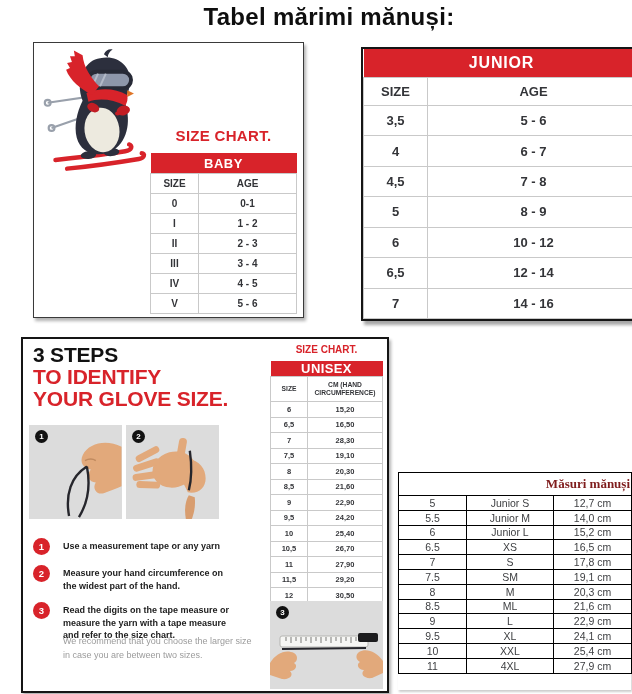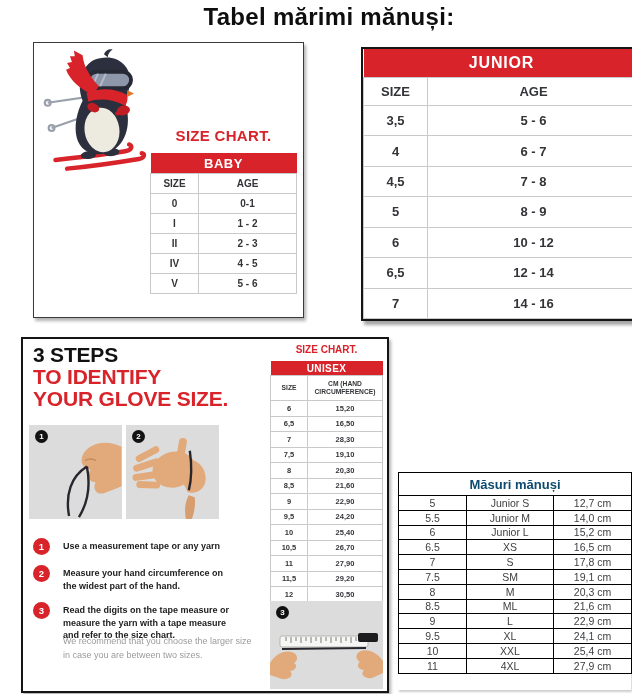--- a/index.html
+++ b/index.html
@@ -43,21 +43,21 @@
   .junior-table .red-head{height:28px;font-size:16px;letter-spacing:.8px;}
   .junior-table .colhead .grid{height:27px;font-size:13px;}
   .junior-table tbody .grid{height:26px;font-size:13px;}
 
   
   .unisex-wrap{position:absolute;left:247px;top:2px;width:113px;}
   .sizechart-title-unisex{width:100%;text-align:center;color:#d8232a;
     font-size:10px;font-weight:800;margin:3px 0 6px 0;}
   .unisex-table{width:113px;}
   .unisex-table col.c0{width:37px;}
-  .unisex-table .red-head{height:14px;font-size:10px;letter-spacing:.4px;}
+  .unisex-table .red-head{height:14px;font-size:13px;letter-spacing:.4px;}
   .unisex-table .colhead .grid{height:24px;font-size:6.7px;line-height:1.25;}
   .unisex-table tbody .grid{height:14.5px;font-size:7.5px;}
 
   
   .steps-heading{position:absolute;left:10px;top:5px;line-height:1.04;font-weight:800;
     font-size:21px;letter-spacing:-.2px;}
   .steps-heading .l1{color:#111;}
   .steps-heading .l2,.steps-heading .l3{color:#d8232a;}
 
   .photo{position:absolute;background:#dcdcdc;overflow:hidden;}
@@ -76,21 +76,21 @@
   .step-text{width:172px;font-size:9px;font-weight:bold;color:#1c1c1c;line-height:1.4;padding-top:3px;}
   .steps-note{position:absolute;left:40px;top:296px;width:190px;font-size:9px;
     color:#9b9b9b;line-height:1.5;}
 
   
   .masuri-table{border-collapse:collapse;width:233px;table-layout:fixed;background:#fff;}
   .masuri-table col.c0{width:68px;}
   .masuri-table col.c1{width:87px;}
   .masuri-table col.c2{width:78px;}
   .masuri-table th{border:1px solid #000;height:20px;font-size:13px;font-weight:bold;
-    color:#0c4a6e;text-align:center;}
+    color:#7f1d1d;text-align:right;font-family:Liberation Serif, serif;}
   .masuri-table td{border:1px solid #000;height:13.8px;font-size:10.5px;color:#3f4043;
     text-align:center;padding:0;}
 
   
   .penguin{position:absolute;left:4px;top:2px;width:126px;height:134px;}
 </style>
 </head>
 <body>
 
 <div class="stage">
@@ -156,20 +156,24 @@
           <td class="grid">0</td>
           <td class="grid">0-1</td>
         </tr>
           <tr>
           <td class="grid">I</td>
           <td class="grid">1 - 2</td>
         </tr>
           <tr>
           <td class="grid">II</td>
           <td class="grid">2 - 3</td>
+        </tr>
+          <tr>
+          <td class="grid">III</td>
+          <td class="grid">3 - 4</td>
         </tr>
           <tr>
           <td class="grid">IV</td>
           <td class="grid">4 - 5</td>
         </tr>
           <tr>
           <td class="grid">V</td>
           <td class="grid">5 - 6</td>
         </tr>
         </tbody>

